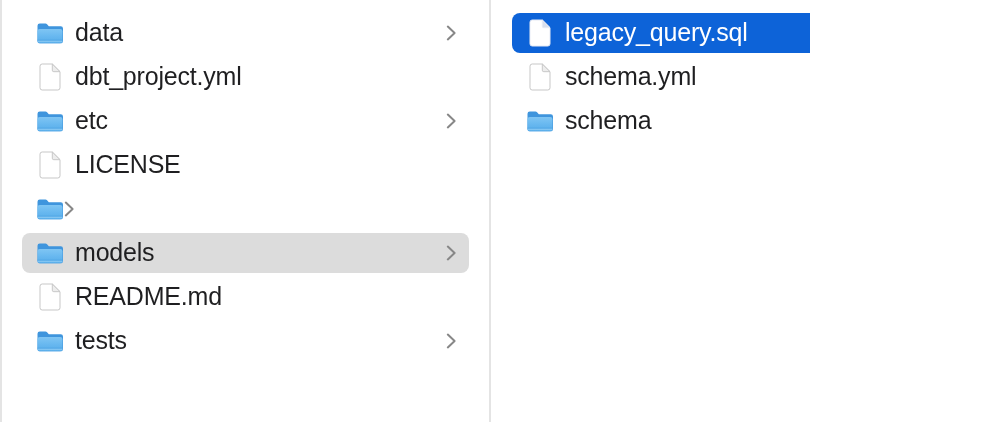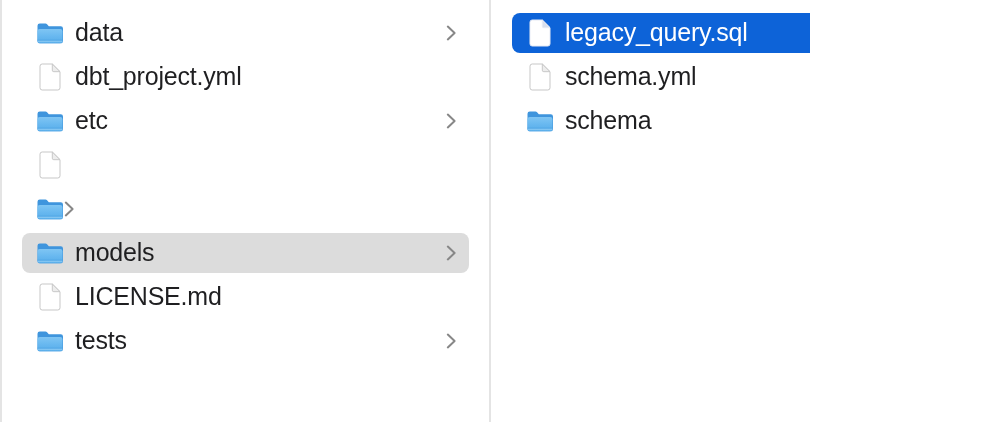--- a/index.html
+++ b/index.html
@@ -139,20 +139,21 @@
   </svg>
         </span>
   </div>
       <div class="row">
     <span class="icon">
           <svg width="22" height="28" viewBox="0 0 22 28" aria-hidden="true">
     <path class="doc-page" d="M1,3.2 a2.2,2.2 0 0 1 2.2,-2.2 h10.1 l7.7,7.7 v16.1 a2.2,2.2 0 0 1 -2.2,2.2 h-15.6 a2.2,2.2 0 0 1 -2.2,-2.2 z" fill="#ffffff" stroke="#c7c7c7" stroke-width="1"></path>
     <path class="doc-fold" d="M13.3,1 l7.7,7.7 h-6.2 a1.5,1.5 0 0 1 -1.5,-1.5 z" fill="#ededed" stroke="#c7c7c7" stroke-width="1" stroke-linejoin="round"></path>
   </svg>
         </span>
+    <span class="label">LICENSE</span>
 
   </div>
       <div class="row">
     <span class="icon">
           <svg width="26" height="22" viewBox="0 0 26 22" aria-hidden="true">
     <defs>
       <linearGradient id="fbody" x1="0" y1="0" x2="0" y2="1">
         <stop offset="0" stop-color="#7fc5f3"></stop>
         <stop offset="0.55" stop-color="#66b7ef"></stop>
         <stop offset="1" stop-color="#58acea"></stop>
@@ -193,21 +194,21 @@
   </svg>
         </span>
   </div>
       <div class="row">
     <span class="icon">
           <svg width="22" height="28" viewBox="0 0 22 28" aria-hidden="true">
     <path class="doc-page" d="M1,3.2 a2.2,2.2 0 0 1 2.2,-2.2 h10.1 l7.7,7.7 v16.1 a2.2,2.2 0 0 1 -2.2,2.2 h-15.6 a2.2,2.2 0 0 1 -2.2,-2.2 z" fill="#ffffff" stroke="#c7c7c7" stroke-width="1"></path>
     <path class="doc-fold" d="M13.3,1 l7.7,7.7 h-6.2 a1.5,1.5 0 0 1 -1.5,-1.5 z" fill="#ededed" stroke="#c7c7c7" stroke-width="1" stroke-linejoin="round"></path>
   </svg>
         </span>
-    <span class="label">LICENSE.md</span>
+    <span class="label">README.md</span>
 
   </div>
       <div class="row">
     <span class="icon">
           <svg width="26" height="22" viewBox="0 0 26 22" aria-hidden="true">
     <defs>
       <linearGradient id="fbody" x1="0" y1="0" x2="0" y2="1">
         <stop offset="0" stop-color="#7fc5f3"></stop>
         <stop offset="0.55" stop-color="#66b7ef"></stop>
         <stop offset="1" stop-color="#58acea"></stop>

